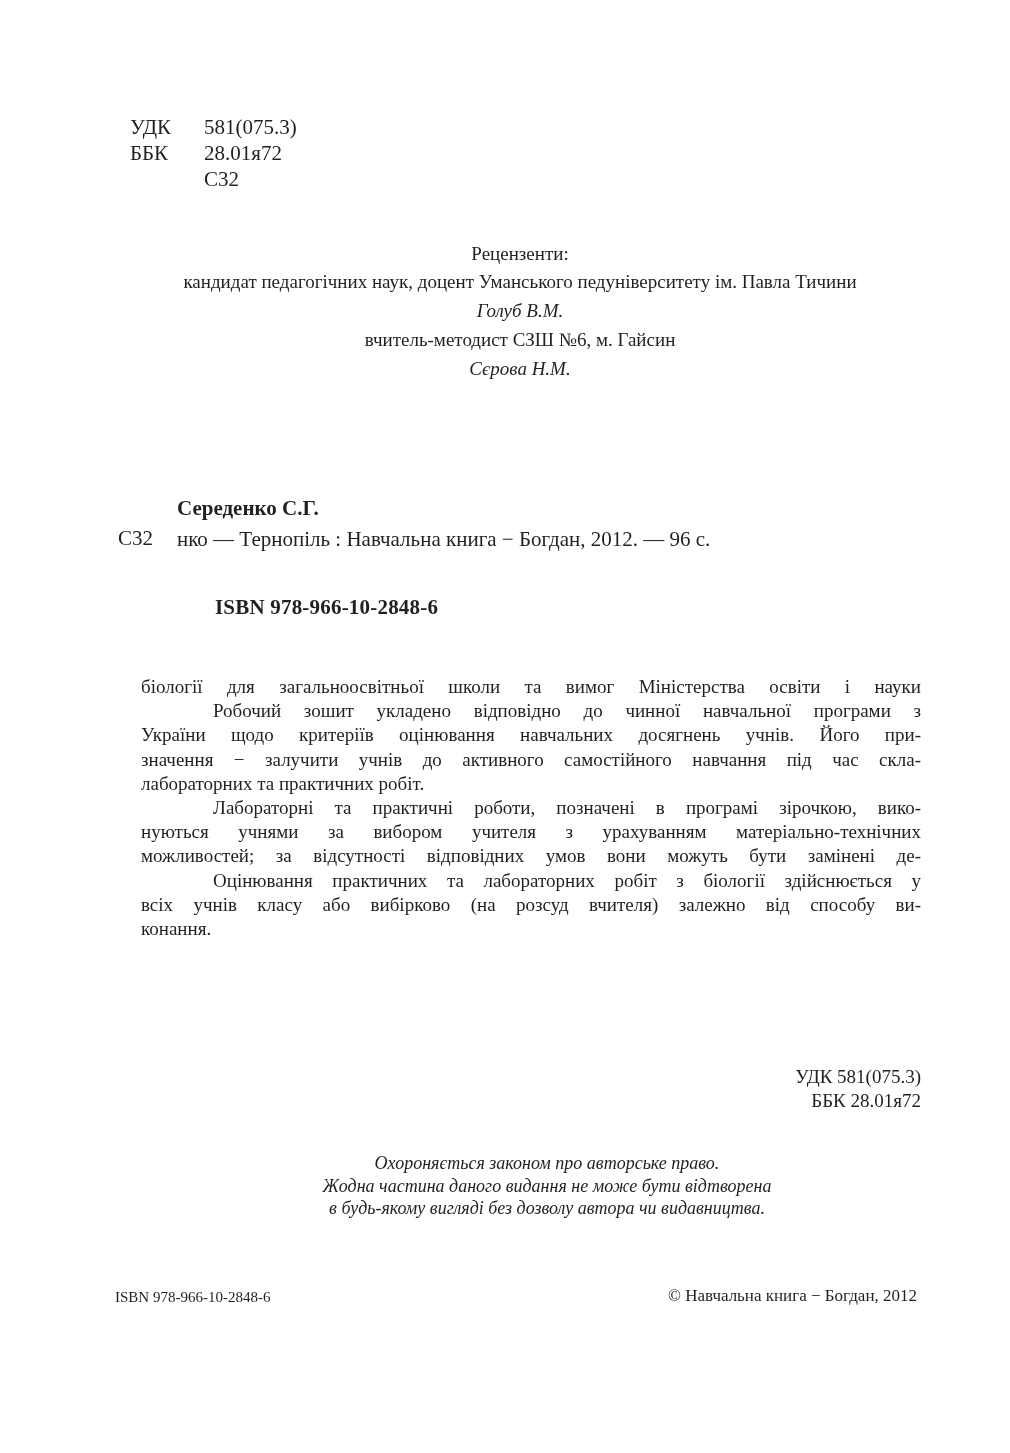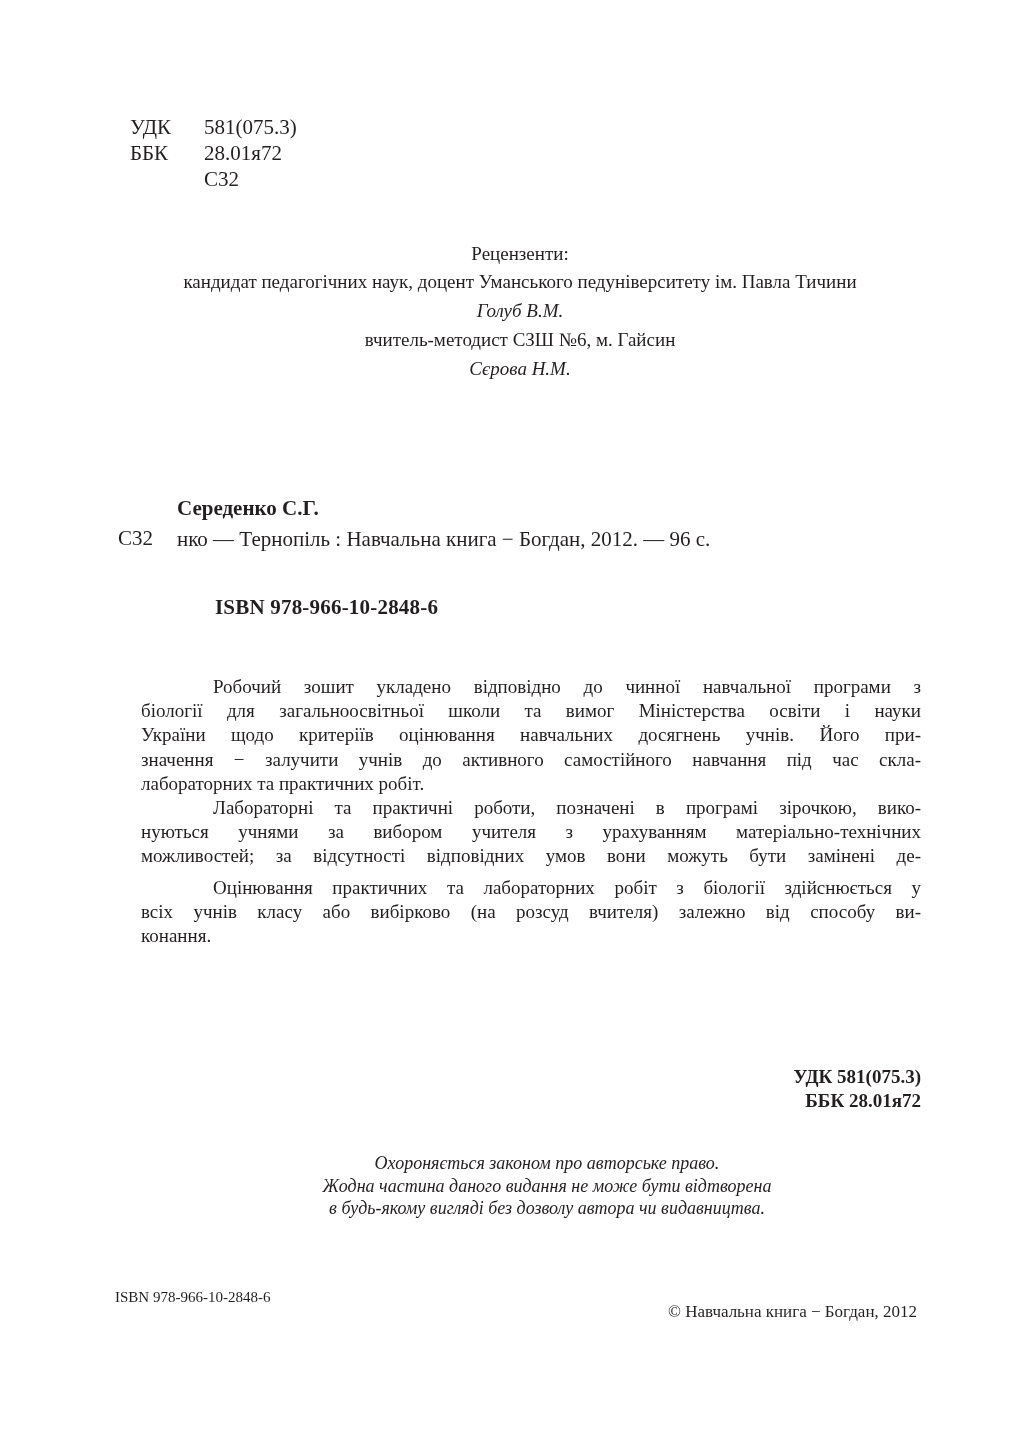--- a/index.html
+++ b/index.html
@@ -84,30 +84,30 @@
       top: 675px;
       width: 744px;
       font-size: 19px;
       line-height: 24.2px;
     }
     .para {
       text-align: justify;
       text-indent: 36px;
       margin: 0;
     }
-    .para.gap { margin-top: 7px; }
+    .para.gap { }
     .para .jl { display: block; text-align: justify; text-align-last: justify; }
     .para .last { display: block; text-align: left; }
 
     .udc-right {
       right: 89px;
       top: 1065px;
       text-align: right;
       font-size: 19px;
-      font-weight: bold;
+      font-weight: normal;
       line-height: 24px;
     }
 
     
     .notice {
       left: 0;
       width: 1094px;
       top: 1152px;
       text-align: center;
       font-style: italic;
@@ -120,21 +120,20 @@
       left: 115px;
       top: 1287px;
       font-size: 15px;
       line-height: 20px;
     }
     .footer-copy {
       right: 93px;
       top: 1285px;
       font-size: 17px;
       line-height: 22px;
-      margin-top: 16px;
     }
   </style>
 </head>
 <body>
 
 <div class="abs udc-block">
   <div class="udc-row">
     <span class="udc-label">УДК</span>
     <span class="udc-value">581(075.3)</span>
   </div>
@@ -158,22 +157,22 @@
 
 <div class="abs author">Середенко С.Г.</div>
 <div class="abs cat-code">С32</div>
 <div class="abs cat-desc">
   <span class="l2">нко — Тернопіль : Навчальна книга − Богдан, 2012. — 96 с.</span>
 </div>
 <div class="abs isbn-bold">ISBN 978-966-10-2848-6</div>
 
 <div class="abs annotation">
   <p class="para">
+    <span class="jl" style="text-indent:-36px">біології для загальноосвітньої школи та вимог Міністерства освіти і науки</span>
     <span class="jl">Робочий зошит укладено відповідно до чинної навчальної програми з</span>
-    <span class="jl" style="text-indent:-36px">біології для загальноосвітньої школи та вимог Міністерства освіти і науки</span>
     <span class="jl" style="text-indent:-36px">України щодо критеріїв оцінювання навчальних досягнень учнів. Його при-</span>
     <span class="jl" style="text-indent:-36px">значення − залучити учнів до активного самостійного навчання під час скла-</span>
     <span class="last" style="text-indent:-36px">лабораторних та практичних робіт.</span>
   </p>
   <p class="para">
     <span class="jl">Лабораторні та практичні роботи, позначені в програмі зірочкою, вико-</span>
     <span class="jl" style="text-indent:-36px">нуються учнями за вибором учителя з урахуванням матеріально-технічних</span>
     <span class="jl" style="text-indent:-36px">можливостей; за відсутності відповідних умов вони можуть бути замінені де-</span>
   </p>
   <p class="para gap">

